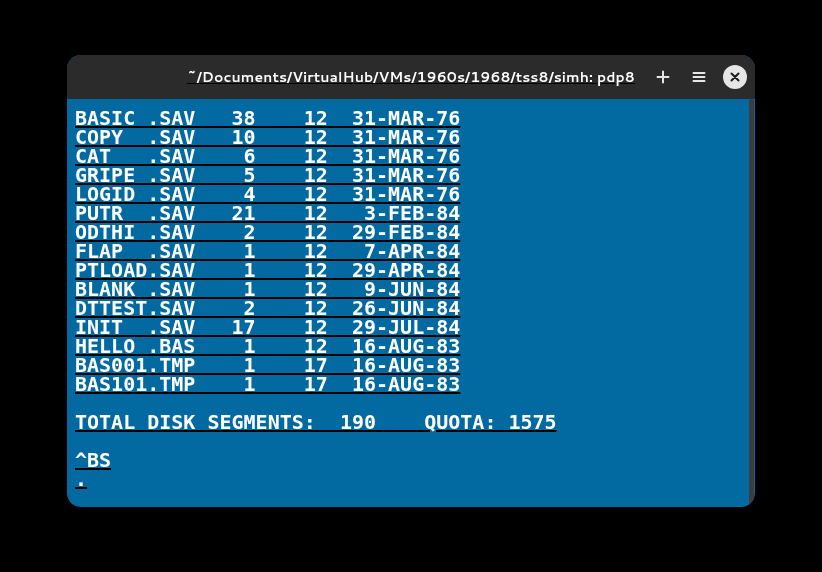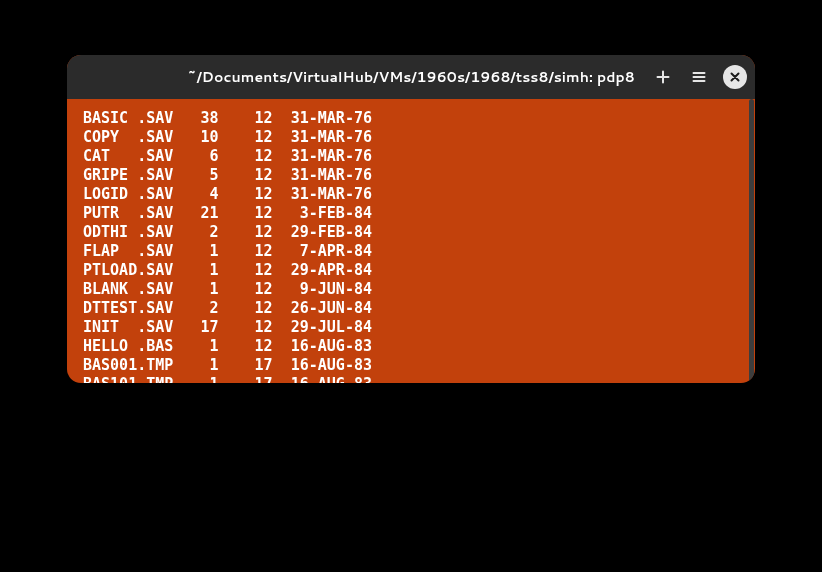--- a/index.html
+++ b/index.html
@@ -9,25 +9,26 @@
     height: 572px;
     background: #000000;
     overflow: hidden;
     font-family: "DejaVu Sans Mono", "Cascadia Mono", "Menlo", "Consolas", monospace;
   }
   .window {
     position: absolute;
     left: 67px;
     top: 55px;
     width: 688px;
-    height: 328px;
-    background: #c2410c;
+    height: 452px;
+    background: #0369a1;
     border-radius: 14px;
     box-shadow: 0 8px 28px rgba(0,0,0,0.6);
     overflow: hidden;
+    text-decoration: underline;
   }
   .titlebar {
     position: relative;
     height: 44px;
     display: flex;
     align-items: center;
     justify-content: center;
     background: #2b2b2b;
   }
   .title {
@@ -61,23 +62,23 @@
     display: block;
   }
   .tb-btn.flat {
     background: transparent;
   }
   .tb-btn.close {
     background: #e6e6e6;
     color: #1d1d1d;
   }
   .terminal {
-    padding: 10px 0 0 16px;
+    padding: 10px 0 0 8px;
     color: #ffffff;
-    font-size: 15px;
+    font-size: 20px;
     line-height: 19px;
     white-space: pre;
     font-weight: 600;
   }
   .scroll-gutter {
     position: absolute;
     right: 1px;
     top: 44px;
     bottom: 1px;
     width: 5px;

